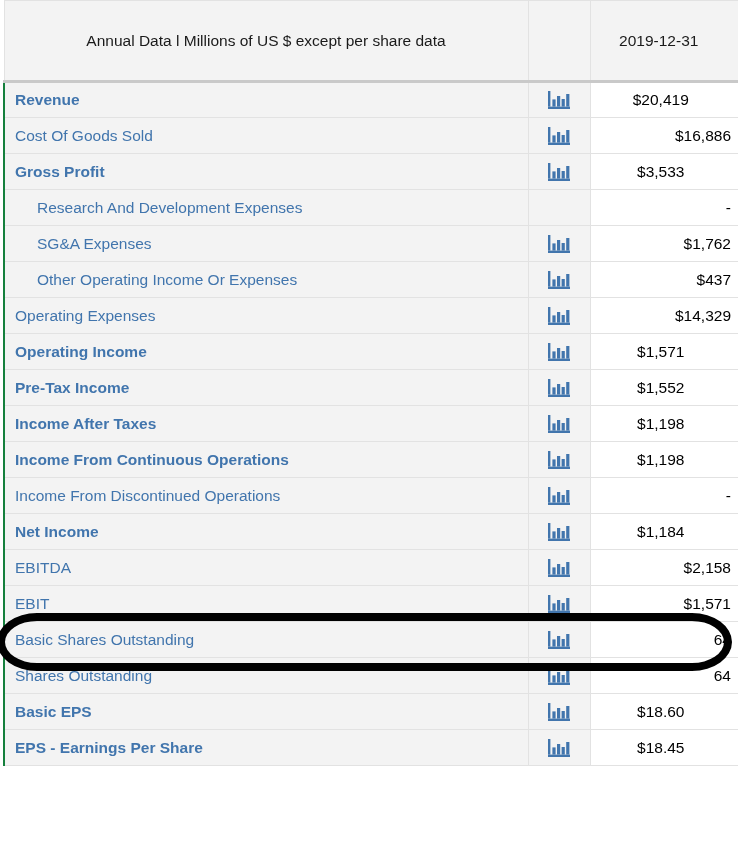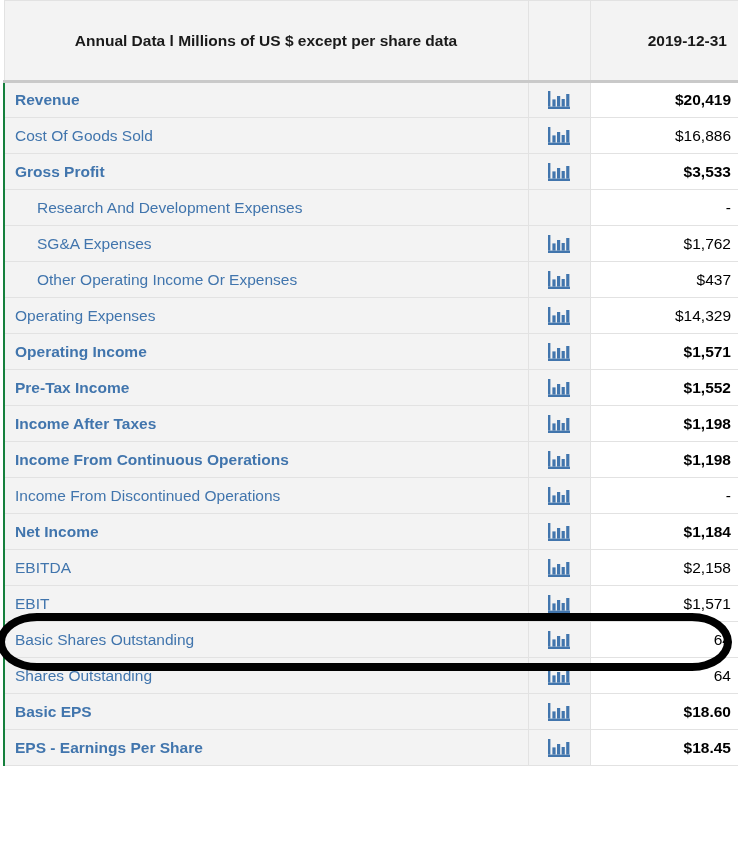--- a/index.html
+++ b/index.html
@@ -33,35 +33,35 @@
   col.col-chart  { width: 62px; }
   col.col-value  { width: 149px; }
 
   
   thead th {
     background: #f3f3f3;
     border-bottom: 3px solid #c9c9c9;
     border-top: 1px solid #e2e2e2;
     padding: 0;
     height: 79px;
-    font-weight: bold;
+    font-weight: normal;
     color: #1a1a1a;
     font-size: 15.5px;
     vertical-align: middle;
   }
   th.h-label {
     text-align: center;
     border-right: 1px solid #e2e2e2;
     border-left: 1px solid #e2e2e2;
   }
   th.h-chart {
     border-right: 1px solid #e2e2e2;
   }
   th.h-value {
-    text-align: right;
+    text-align: center;
     padding-right: 12px;
   }
 
   
   tbody tr { height: 36px; }
 
   tbody td {
     padding: 0;
     border-bottom: 1px solid #e2e2e2;
     vertical-align: middle;
@@ -86,21 +86,21 @@
     border-right: 1px solid #e2e2e2;
   }
 
   td.c-value {
     background: #ffffff;
     color: #000000;
     text-align: right;
     padding-right: 8px;
     white-space: nowrap;
   }
-  tr.bold td.c-value { font-weight: bold; }
+  tr.bold td.c-value { font-weight: normal; text-align: center; }
 
   
   .chart-icon {
     display: inline-block;
     width: 22px;
     height: 18px;
     vertical-align: middle;
     line-height: 0;
   }
   .chart-icon svg { display: block; }

